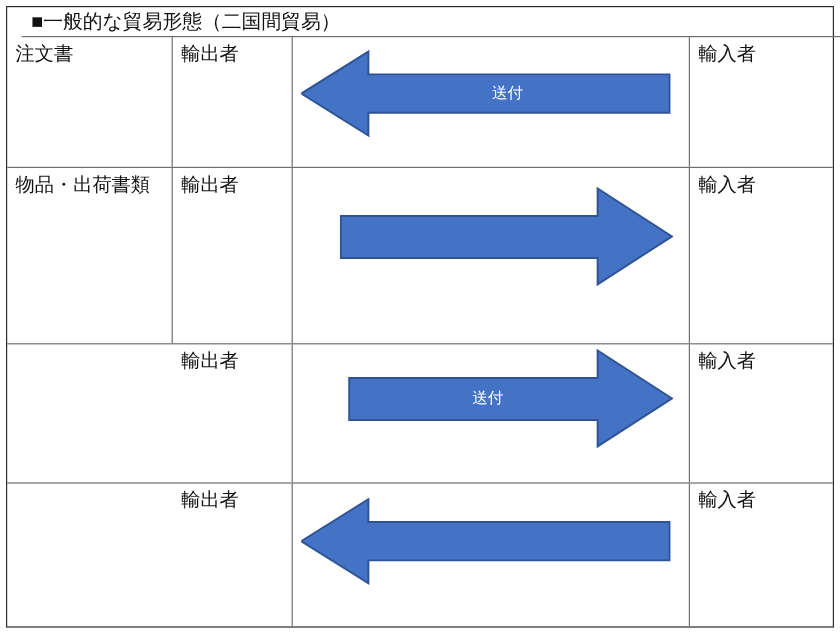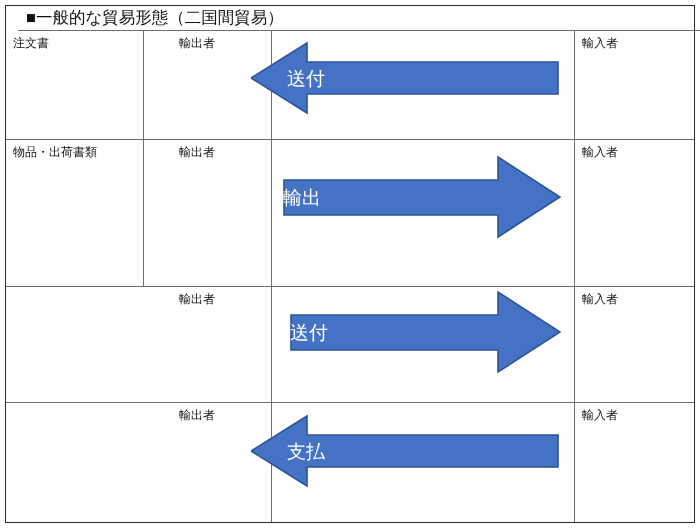--- a/index.html
+++ b/index.html
@@ -59,44 +59,45 @@
   .row.r3{height:116px;}
   .row.r4{height:119px;}
 
   .cell{
     position:absolute;
     top:0;bottom:0;
     box-sizing:border-box;
     padding:4px 0 0 7px;
   }
   .cell .label{
-    font-size:12px;
+    font-size:16px;
     line-height:1.35;
     color:#111111;
   }
   .c-doc{ left:0;   width:138px; border-right:1.2px solid #6f6f6f; }
-  .c-exp{ left:138px;width:100px; border-right:1.2px solid #6f6f6f;margin-left:28px; }
+  .c-exp{ left:138px;width:100px; border-right:1.2px solid #6f6f6f; }
   .c-arw{ left:238px;right:122px; }
   .c-imp{ left:568px;right:0; border-left:1.2px solid #6f6f6f; }
 
   
   .arrow-wrap{
     position:absolute;
     pointer-events:none;
   }
   .arrow-wrap svg{display:block;width:100%;height:100%;}
   .arrow-label{
     position:absolute;
     left:0;right:0;
     top:50%;
     transform:translateY(-50%);
+    text-align:center;
     color:#ffffff;
-    font-size:19px;
+    font-size:13px;
     line-height:1;
-    font-family:Liberation Sans, sans-serif;
+    font-family:Liberation Mono, monospace;
   }
   
   .a1{ left:7px;  top:10px;  width:308px; height:74px; }
   .a1 .arrow-label{ left:36px; }
   .a2{ left:39px; top:15px;  width:278px; height:84px; }
   .a2 .arrow-label{ right:38px; }
   .a3{ left:46px; top:3px;   width:271px; height:84px; }
   .a3 .arrow-label{ right:38px; }
   .a4{ left:7px;  top:11px;  width:308px; height:74px; }
   .a4 .arrow-label{ left:36px; }
@@ -138,21 +139,20 @@
           <div class="label">物品・出荷書類</div>
         </div>
         <div class="cell c-exp">
           <div class="label">輸出者</div>
         </div>
         <div class="cell c-arw">
           <div class="arrow-wrap a2">
             <svg viewBox="0 0 278 84" preserveAspectRatio="none">
               <polygon points="1,25 215,25 215,2 277,42 215,82 215,60 1,60" fill="#4472C4" stroke="#2E5496" stroke-width="1.6" stroke-linejoin="miter"></polygon>
             </svg>
-            <div class="arrow-label" style="color: rgb(255, 255, 255);">輸出</div>
           </div>
         </div>
         <div class="cell c-imp">
           <div class="label">輸入者</div>
         </div>
       </div>
 
       <div class="row r3">
         <div class="cell c-exp">
           <div class="label">輸出者</div>
@@ -172,21 +172,20 @@
 
       <div class="row r4">
         <div class="cell c-exp">
           <div class="label">輸出者</div>
         </div>
         <div class="cell c-arw">
           <div class="arrow-wrap a4">
             <svg viewBox="0 0 308 74" preserveAspectRatio="none">
               <polygon points="0,37 56,2 56,21 307,21 307,53 56,53 56,72" fill="#4472C4" stroke="#2E5496" stroke-width="1.6" stroke-linejoin="miter"></polygon>
             </svg>
-            <div class="arrow-label" style="color: rgb(255, 255, 255);">支払</div>
           </div>
         </div>
         <div class="cell c-imp">
           <div class="label">輸入者</div>
         </div>
       </div>
 
     </div>
   </div>
 </div>

